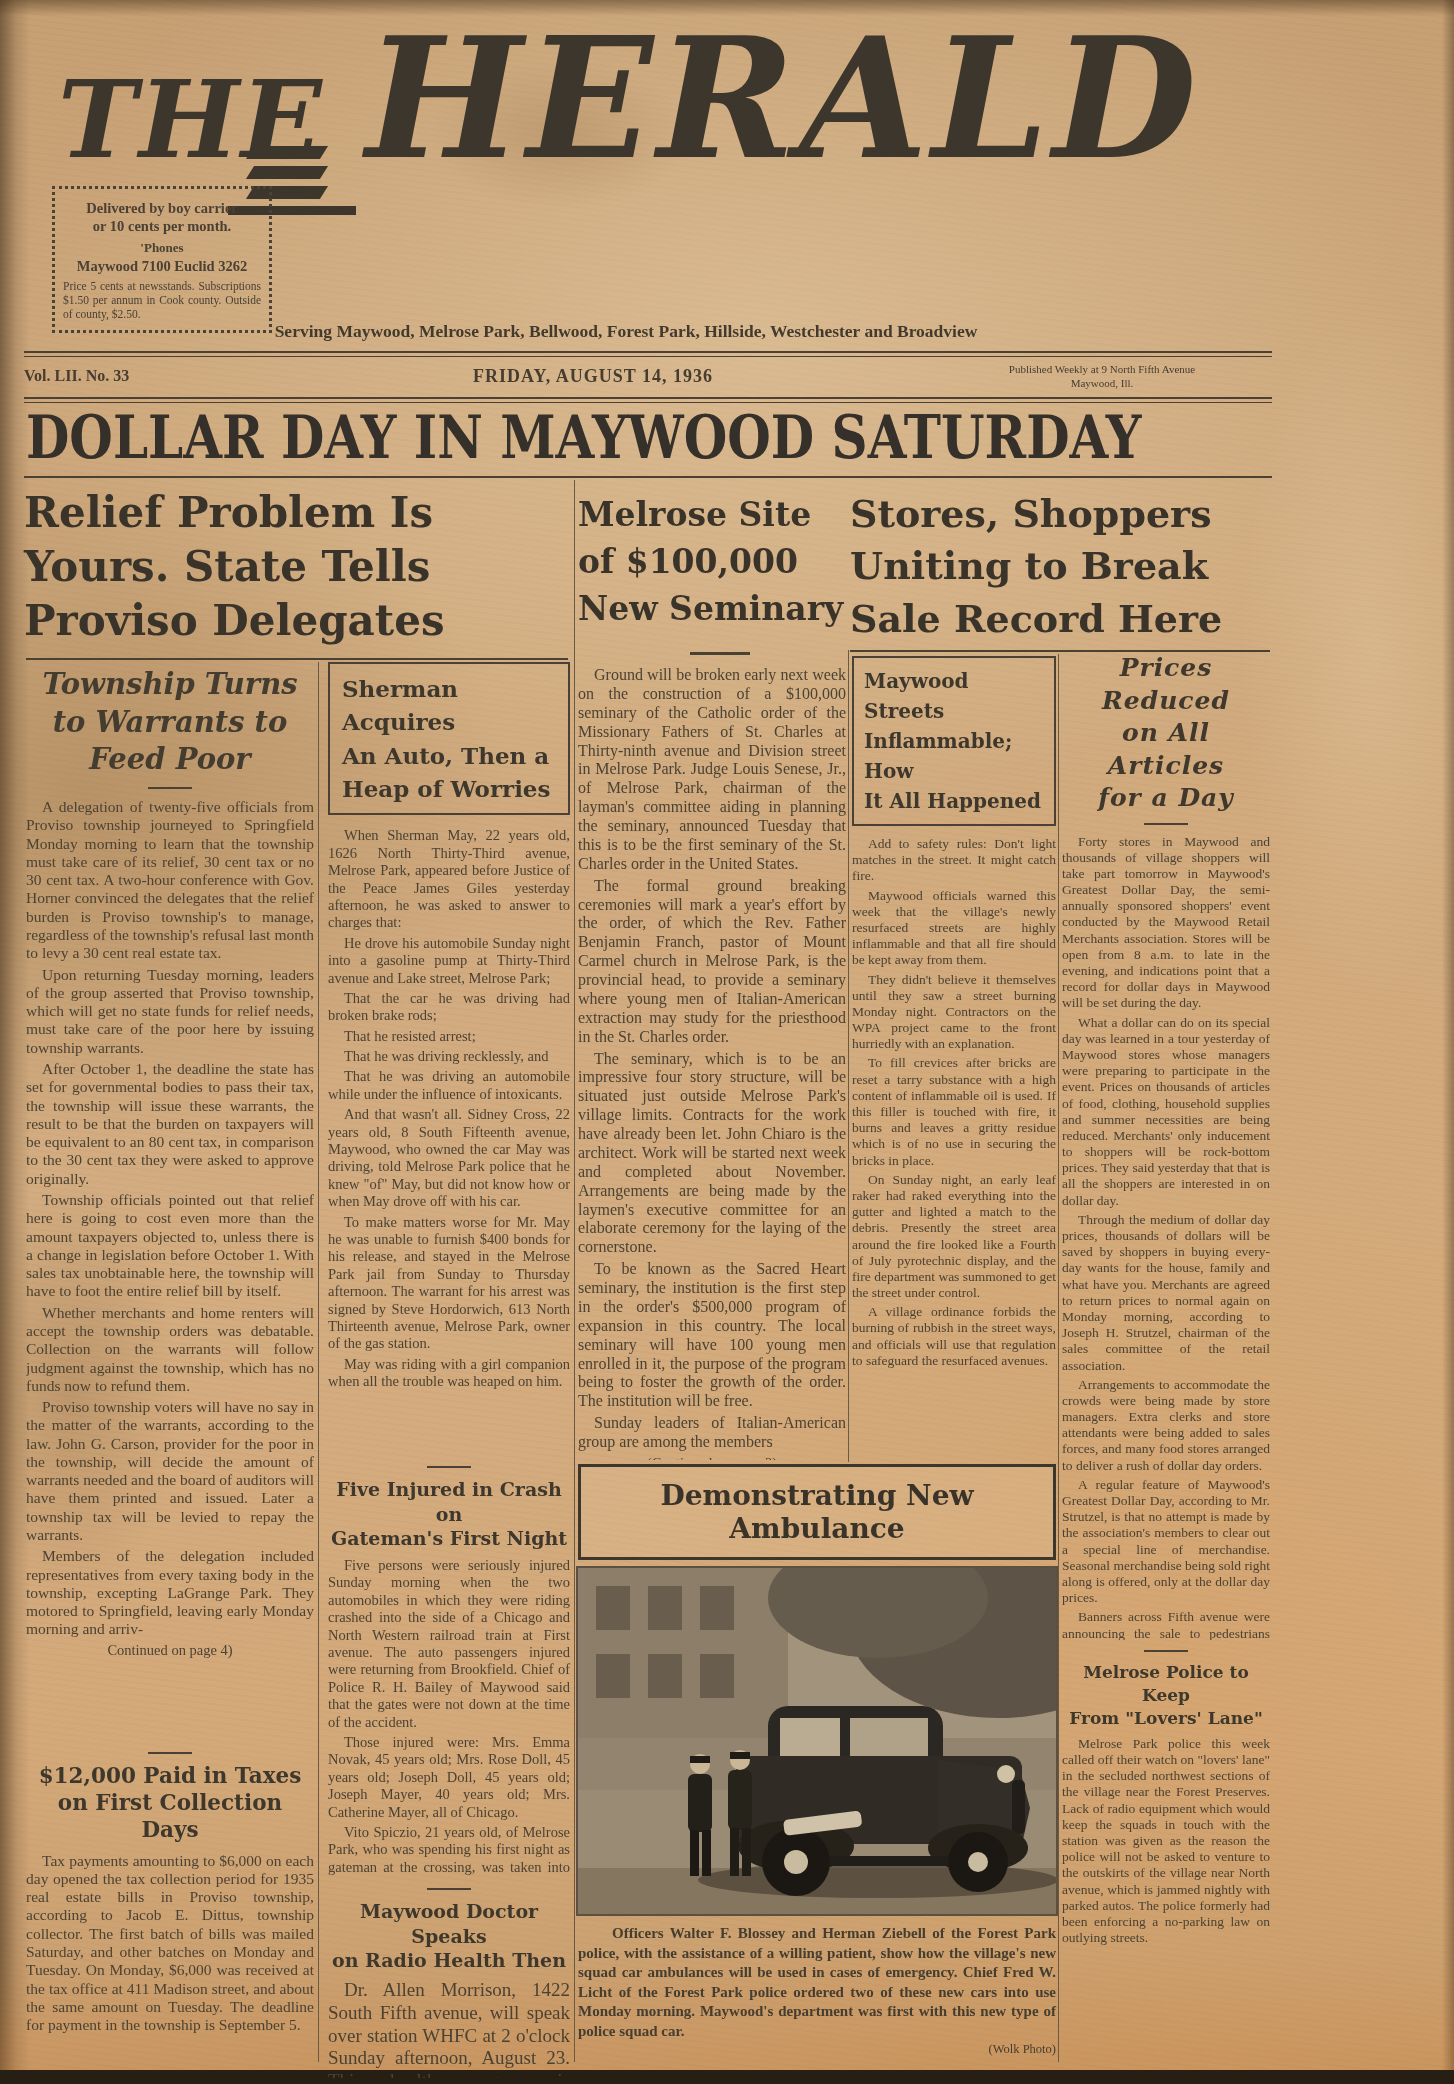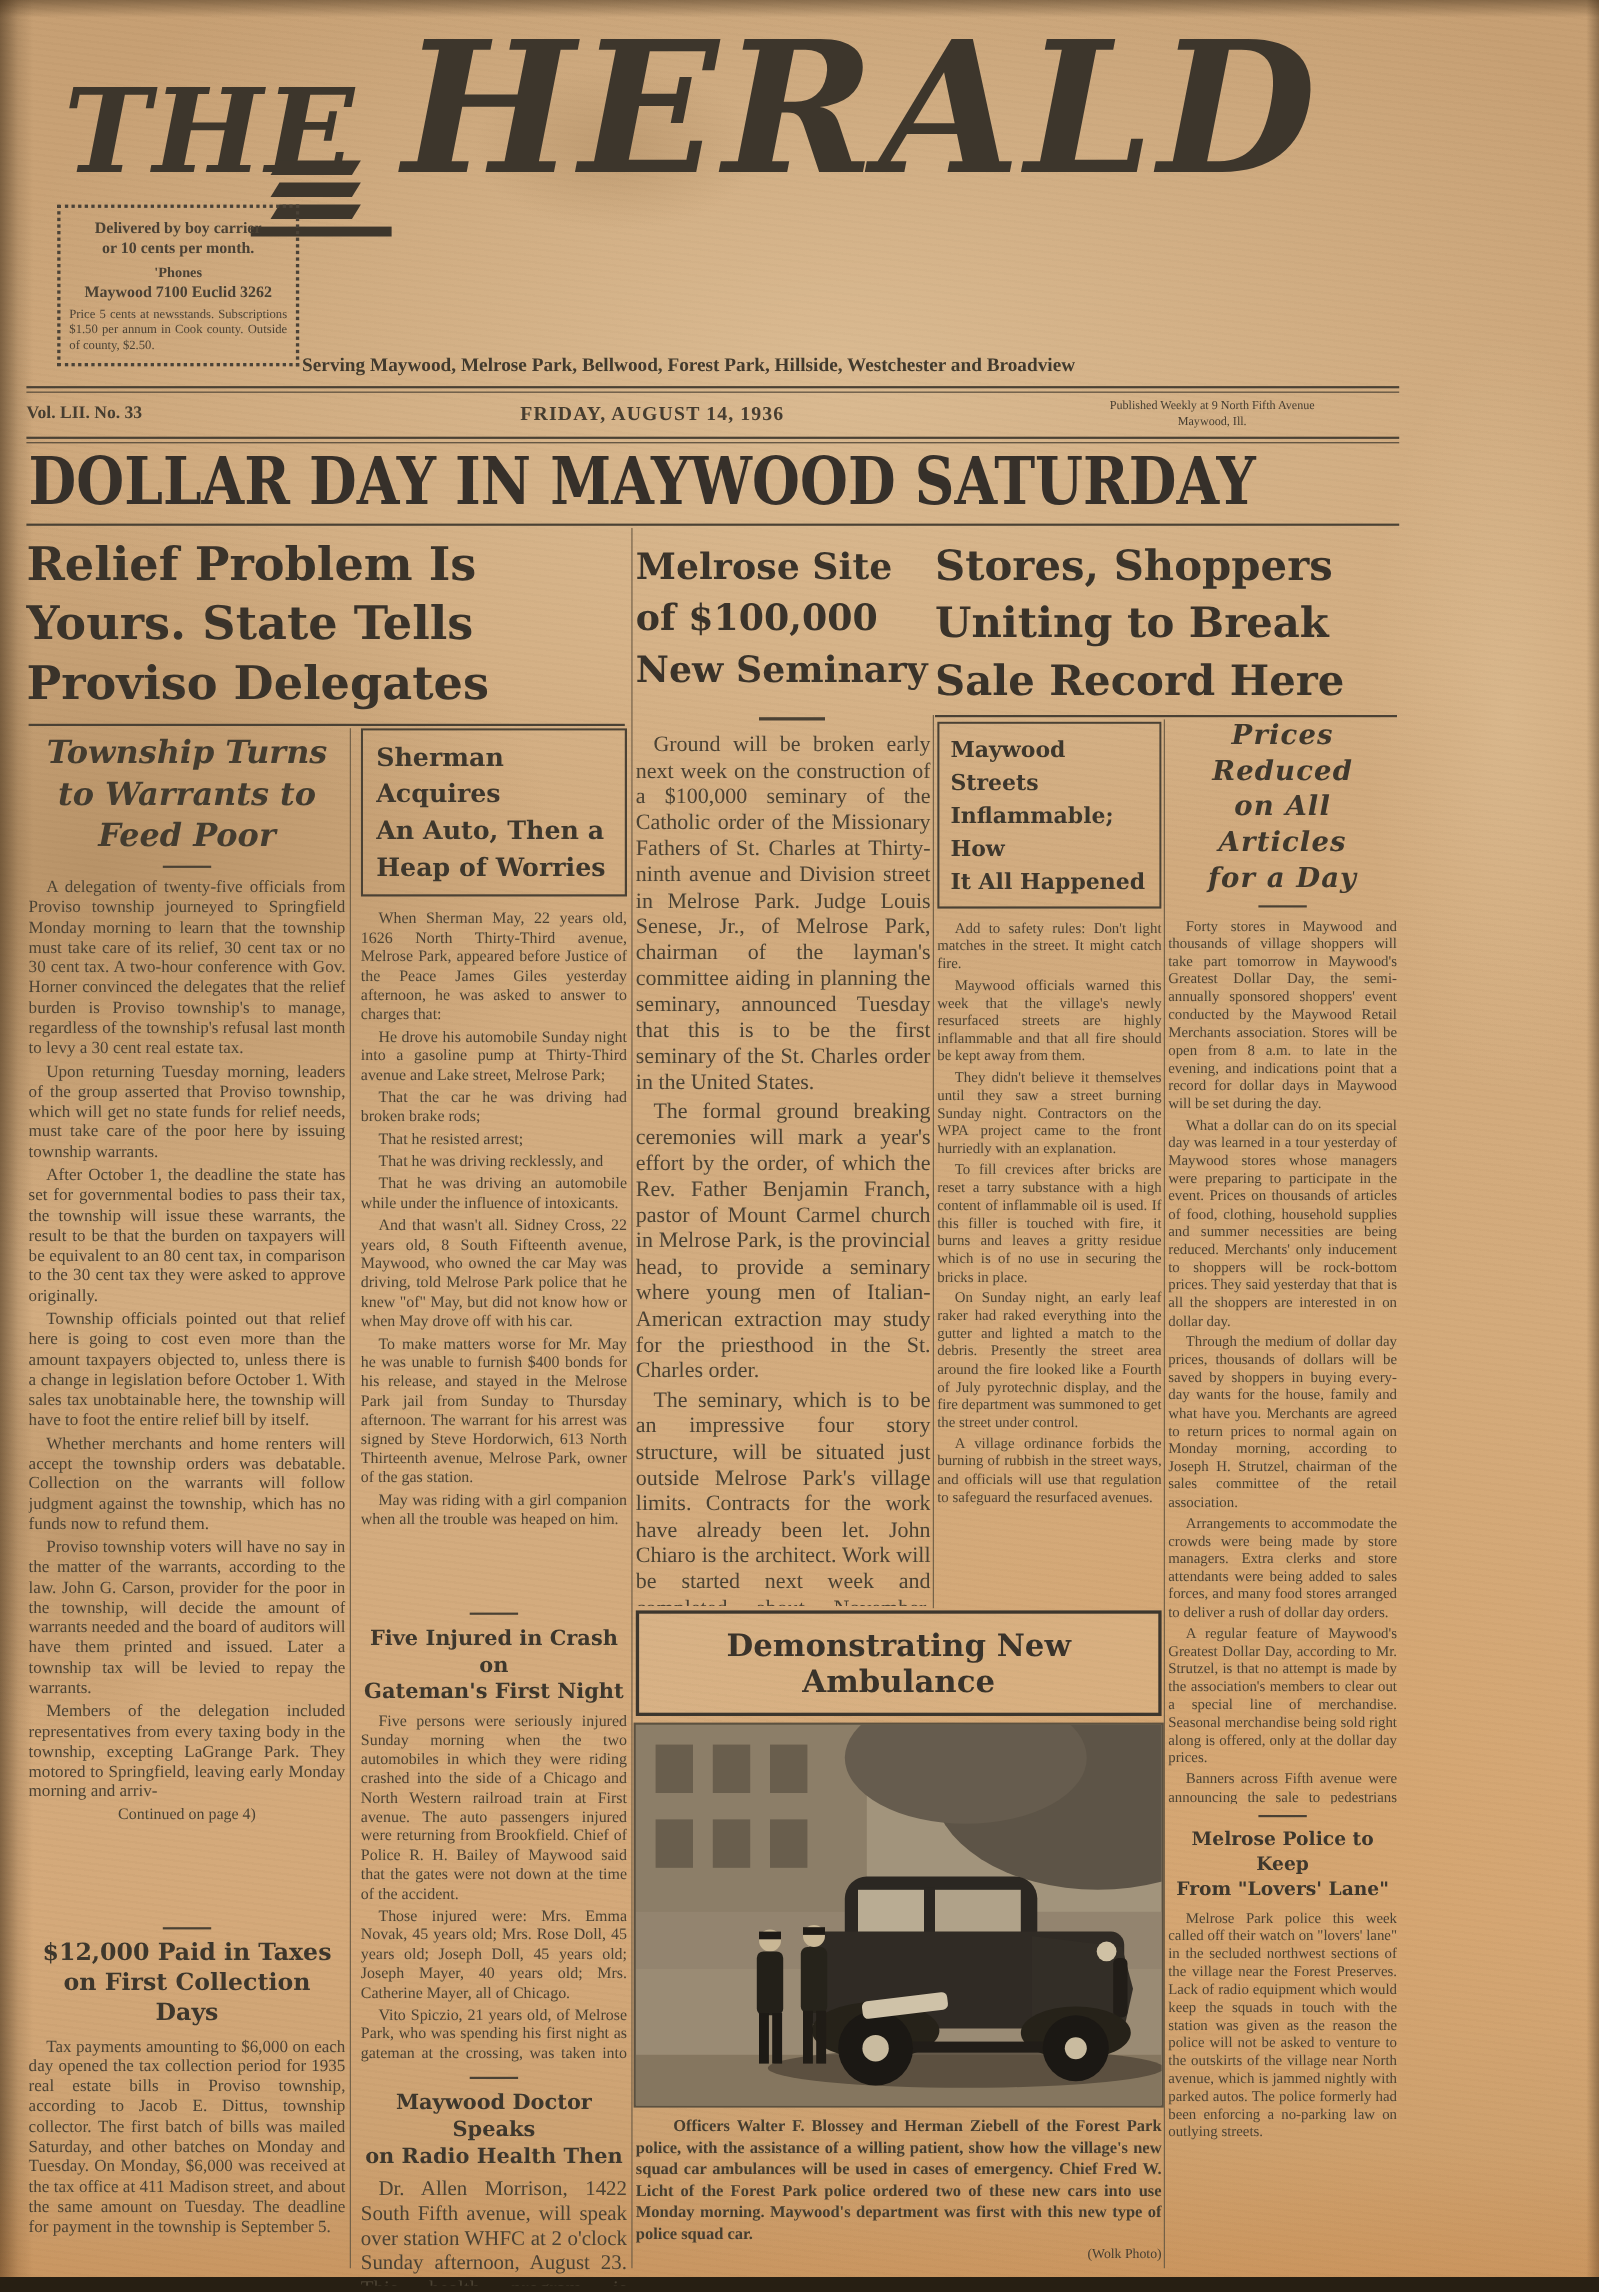--- a/index.html
+++ b/index.html
@@ -93,21 +93,21 @@
   .art-sherman .boxhead{padding:8px 12px;font-size:23px;line-height:1.45;margin-bottom:12px;}
   .art-sherman .body{font-size:14.5px;line-height:1.2;}
   .art-five{left:328px;top:1458px;width:242px;height:418px;}
   .art-five .midhead{font-size:19px;line-height:1.3;}
   .art-five .body{font-size:14.5px;line-height:1.2;margin-top:6px;}
   .art-doctor{left:328px;top:1880px;width:242px;height:198px;}
   .art-doctor .midhead{font-size:19px;line-height:1.3;}
   .art-doctor .body{font-size:19px;line-height:1.2;margin-top:6px;}
 
   .art-seminary{left:578px;top:666px;width:268px;height:794px;}
-  .art-seminary .body{font-size:20px;line-height:1.18;}
+  .art-seminary .body{font-size:16px;line-height:1.18;}
 
   .photo-block{position:absolute;left:578px;top:1464px;width:478px;}
   .photo-head{border:3px solid #3c362d;padding:12px 8px;text-align:center;font-weight:bold;font-size:28px;color:#3a332a;font-family:"DejaVu Serif",serif;background:rgba(255,244,214,0.10);}
   .photo{margin-top:8px;width:478px;height:346px;background:#8f8066;box-shadow:0 0 0 2px #5c5140;}
   .caption{margin-top:10px;font-size:15px;font-weight:bold;line-height:1.3;text-align:justify;text-indent:34px;color:#453d2f;}
   .credit{display:block;text-align:right;font-size:12.5px;font-weight:normal;}
 
   .art-streets{left:852px;top:656px;width:204px;height:808px;}
   .art-streets .boxhead{padding:8px 10px;font-size:20px;line-height:1.5;margin-bottom:10px;}
   .art-streets .body{font-size:13.5px;line-height:1.2;}
@@ -334,21 +334,21 @@
 
   <div class="art art-streets">
     <div class="boxhead">
       <span class="hl">Maywood Streets</span>
       <span class="hl">Inflammable; How</span>
       <span class="hl">It All Happened</span>
     </div>
     <div class="body">
         <p>Add to safety rules: Don't light matches in the street. It might catch fire.</p>
         <p>Maywood officials warned this week that the village's newly resurfaced streets are highly inflammable and that all fire should be kept away from them.</p>
-        <p>They didn't believe it themselves until they saw a street burning Sunday night. Contractors on the WPA project came to the front hurriedly with an explanation.</p>
+        <p>They didn't believe it themselves until they saw a street burning Monday night. Contractors on the WPA project came to the front hurriedly with an explanation.</p>
         <p>To fill crevices after bricks are reset a tarry substance with a high content of inflammable oil is used. If this filler is touched with fire, it burns and leaves a gritty residue which is of no use in securing the bricks in place.</p>
         <p>On Sunday night, an early leaf raker had raked everything into the gutter and lighted a match to the debris. Presently the street area around the fire looked like a Fourth of July pyrotechnic display, and the fire department was summoned to get the street under control.</p>
         <p>A village ordinance forbids the burning of rubbish in the street ways, and officials will use that regulation to safeguard the resurfaced avenues.</p>
       </div>
   </div>
 
   <div class="art art-prices">
     <div class="h-prices">
       <span class="hl">Prices Reduced</span>
       <span class="hl">on All Articles</span>

